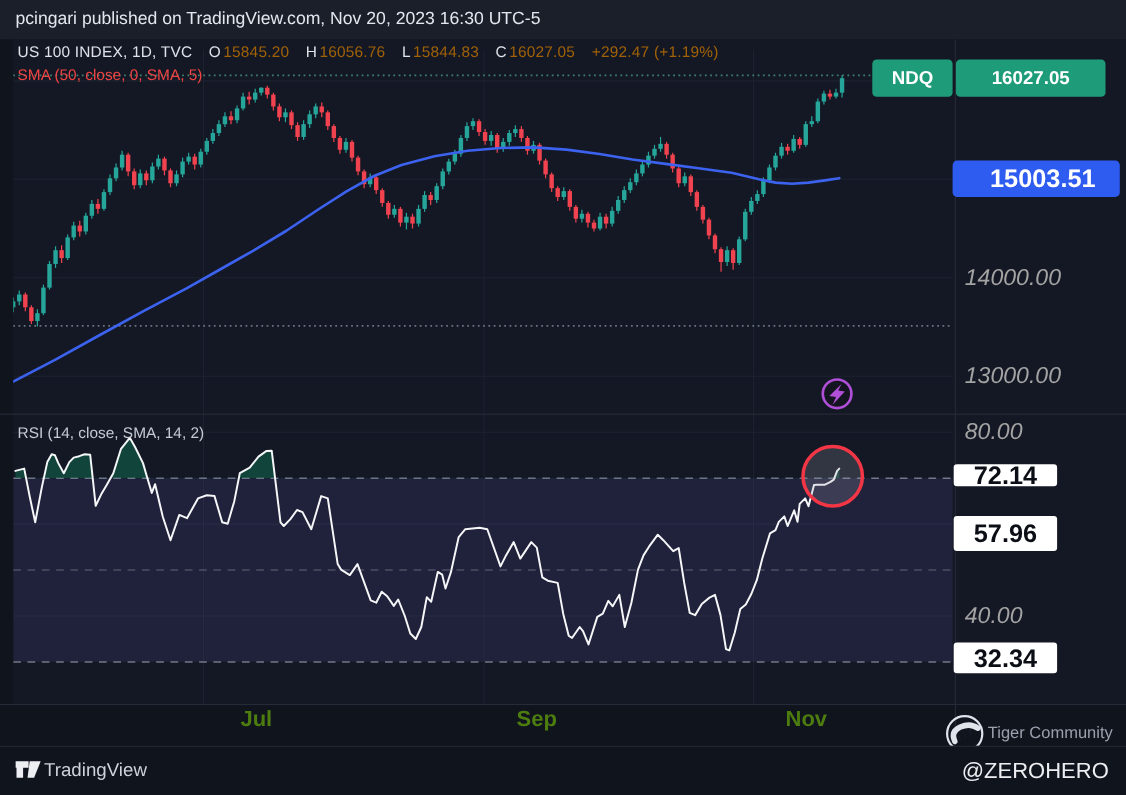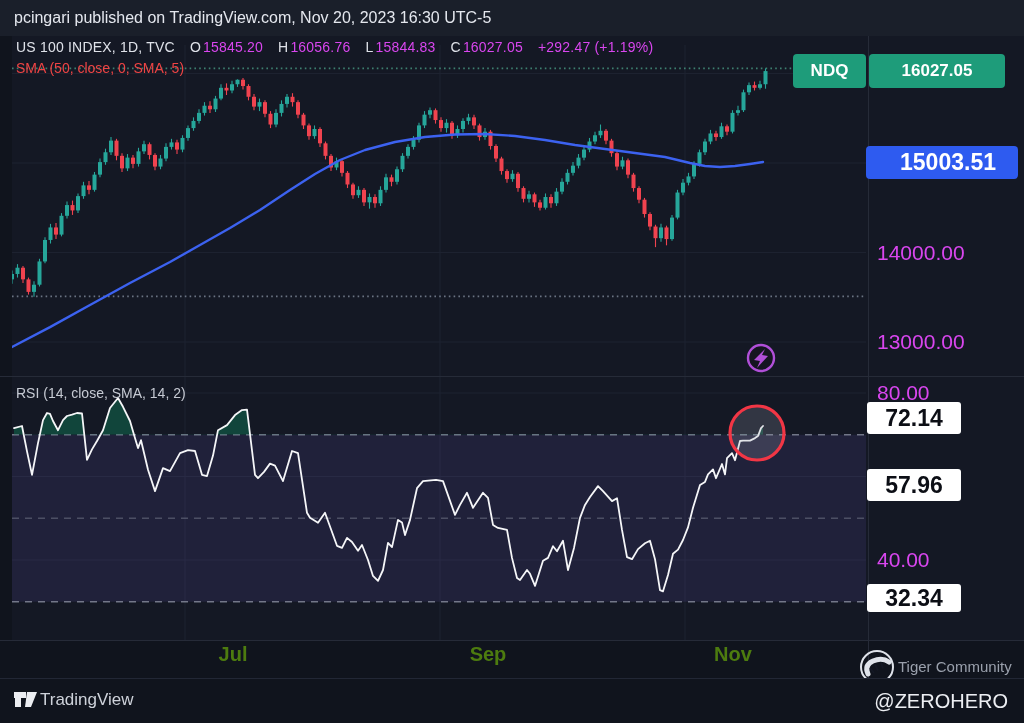--- a/index.html
+++ b/index.html
@@ -4,30 +4,30 @@
 <style>
   html,body{margin:0;padding:0;background:#0d1118;}
   .page{position:relative;width:1024px;height:723px;background:#10141d;overflow:hidden;
         font-family:"Liberation Sans", sans-serif;-webkit-font-smoothing:antialiased;}
   .abs{position:absolute;}
   .banner{left:0;top:0;width:1024px;height:36px;background:#1a1f2a;color:#e4e7ee;
           font-size:16px;font-weight:400;line-height:36px;padding-left:14px;box-sizing:border-box;}
   .chart-bg{left:0;top:36px;width:1024px;height:604px;background:#141824;}
   .left-gutter{left:0;top:36px;width:12px;height:604px;background:#10141d;}
   .legend1{left:16px;top:39px;font-size:14px;color:#dfe2e9;letter-spacing:.2px;white-space:nowrap;}
-  .legend1 .v{color:#d946ef;text-align:center;}
+  .legend1 .v{color:#a16207;text-align:center;}
   .legend1 span{margin-right:2px;}
   .legend1 .grp{margin-left:9px;}
   .legend2{left:16px;top:60px;font-size:14px;color:#ef4444;}
   .rsi-legend{left:16px;top:385px;font-size:14px;color:#c6cad3;}
   .scale-border{left:868px;top:36px;width:0;height:642px;border-left:1px solid #262b38;}
   .sep-panes{left:0;top:376px;width:1024px;height:0;border-top:1px solid #262b38;}
   .sep-time{left:0;top:640px;width:1024px;height:0;border-top:1px solid #262b38;}
   .footer{left:0;top:678px;width:1024px;height:45px;background:#10141d;border-top:1px solid #222735;}
-  .price-label{left:877px;transform:translateY(-50%);font-size:21px;color:#d946ef;white-space:nowrap;}
+  .price-label{left:877px;transform:translateY(-50%);font-size:21px;color:#a3a3a3;white-space:nowrap;font-style:italic;}
   .month-label{transform:translateX(-50%);top:643px;font-size:20px;font-weight:700;color:#4d7c0f;margin-left:48px;}
   .badge{display:flex;align-items:center;justify-content:center;border-radius:4px;color:#fff;
          font-weight:600;}
   .badge-green{background:#1e9c7a;font-size:17px;}
   .badge-blue{background:#2e5bf0;font-size:23px;padding-left:12px;}
   .badge-white{background:#ffffff;color:#0c0e15;border-radius:3px;font-size:23px;font-weight:700;}
   .brand{left:40px;top:690px;font-size:17px;color:#ced2da;font-weight:500;}
   .handle{right:16px;top:690px;font-size:20px;color:#eceef2;font-weight:500;}
   .tiger-label{left:898px;top:658px;font-size:15px;color:#9aa0ac;}
 </style>
@@ -389,19 +389,19 @@
     <polygon points="0,1 12,1 12,7 7,7 7,16 1,16 1,7 0,7" fill="#eceef2"></polygon>
     <polygon points="13,1 23,1 17,16 11,16" fill="#eceef2"></polygon>
   </svg>
   <div class="abs brand">TradingView</div>
   <div class="abs handle">@ZEROHERO</div>
 
 <div class="abs price-label" style="top:252.5px">14000.00</div>
     <div class="abs price-label" style="top:342px">13000.00</div>
     <div class="abs price-label" style="top:393px">80.00</div>
     <div class="abs price-label" style="top:560px">40.00</div>
-    <div class="abs badge badge-white" style="left:867px;top:402px;width:94px;height:32px;display:flex;align-items:center;justify-content:center;">72.14</div>
+    <div class="abs badge badge-white" style="left:867px;top:422px;width:94px;height:20px;display:flex;align-items:center;justify-content:center;">72.14</div>
     <div class="abs badge badge-white" style="left:867px;top:469px;width:94px;height:32px;display:flex;align-items:center;justify-content:center;">57.96</div>
     <div class="abs badge badge-white" style="left:867px;top:584px;width:94px;height:28px;display:flex;align-items:center;justify-content:center;">32.34</div>
     <div class="abs month-label" style="left:185px">Jul</div>
     <div class="abs month-label" style="left:440px">Sep</div>
     <div class="abs month-label" style="left:685px">Nov</div>
   </div>
 
 </body></html>

